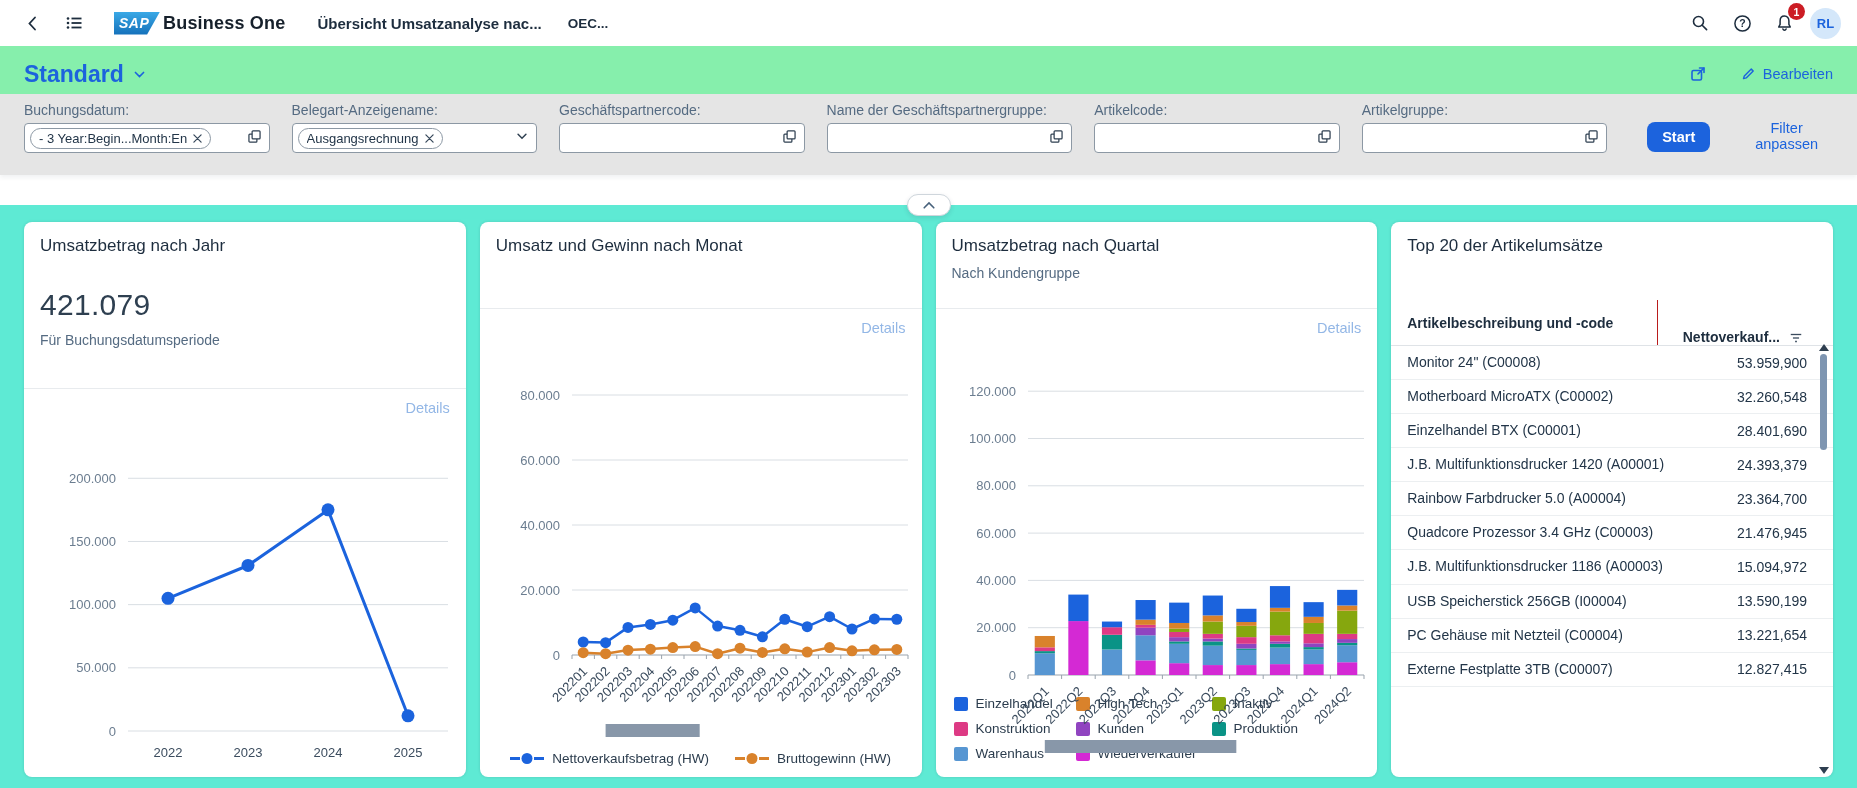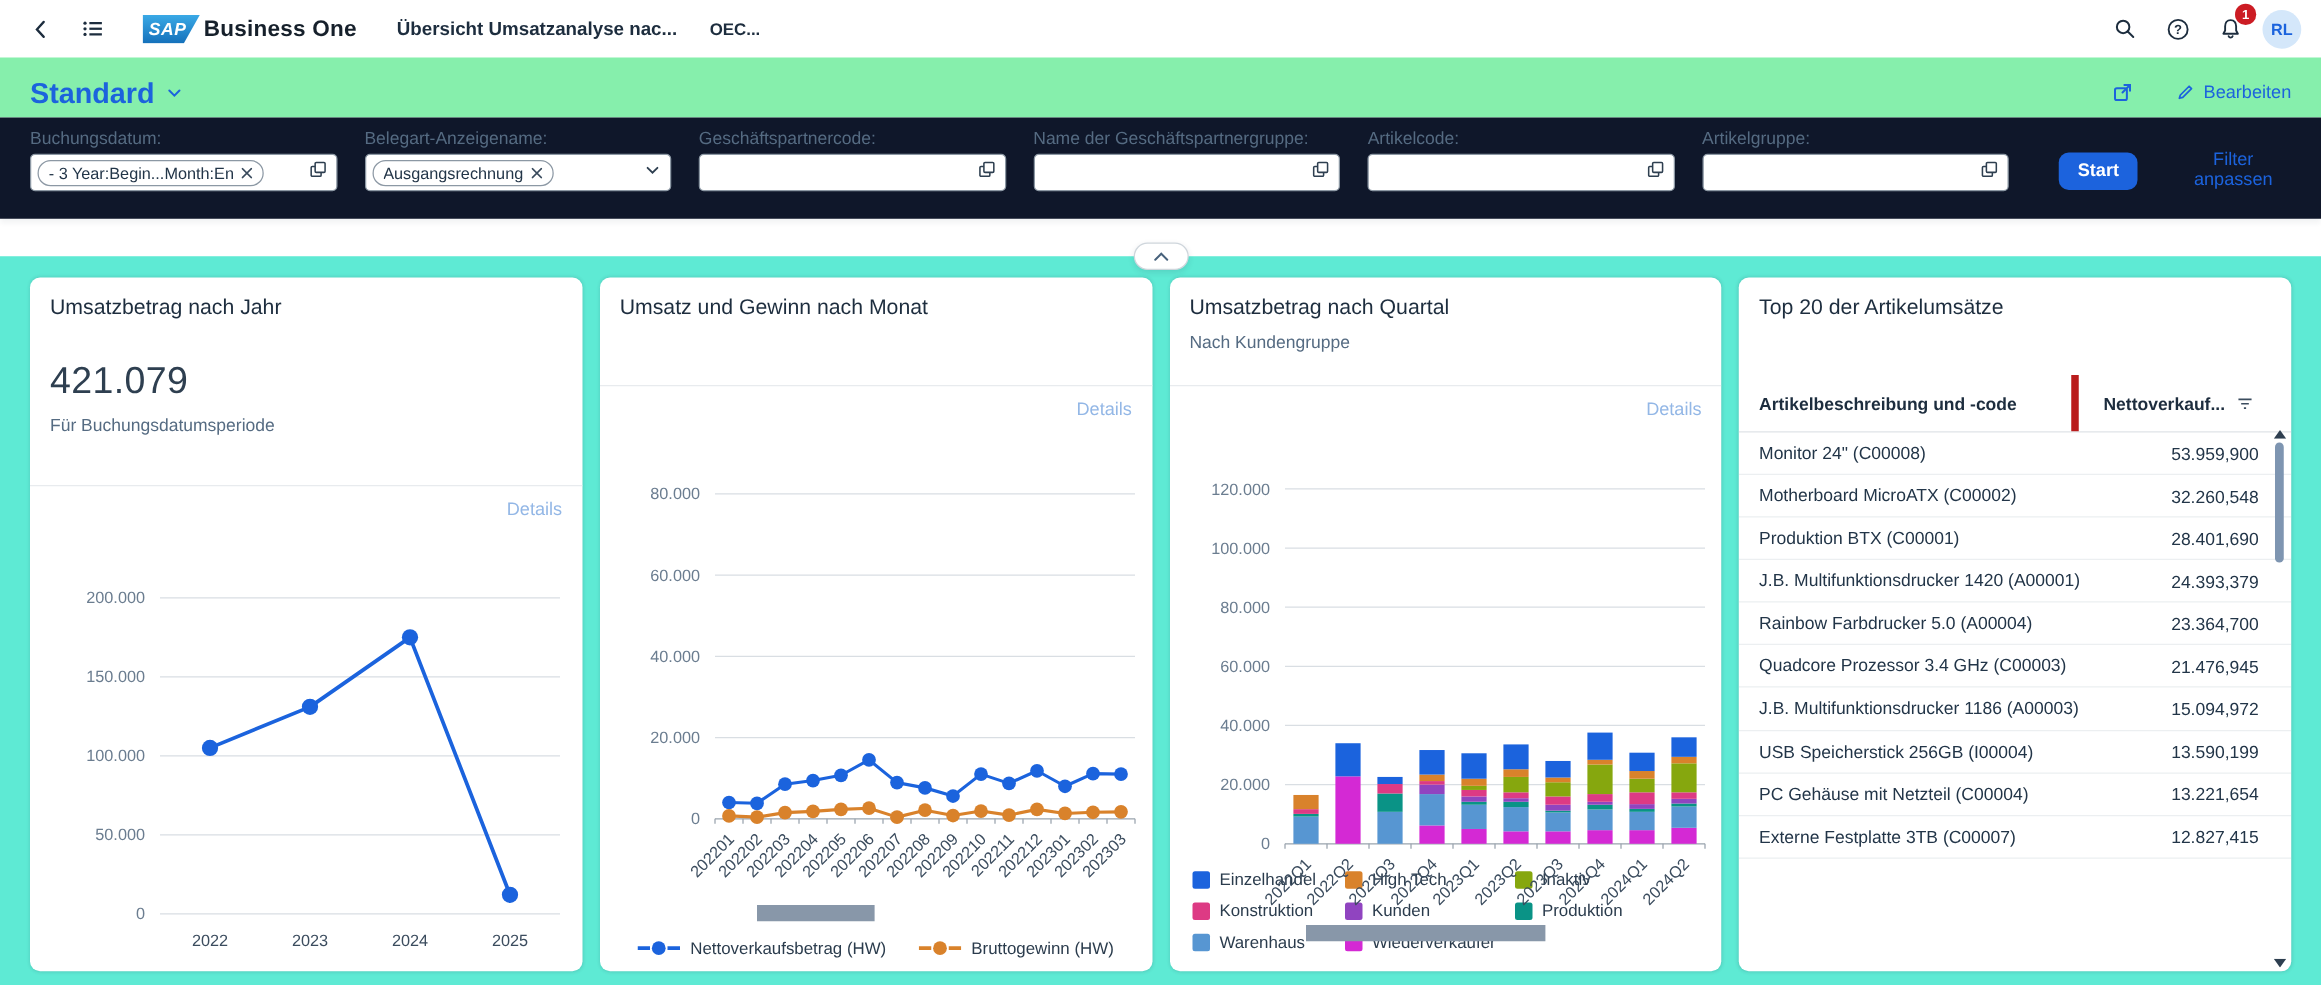--- a/index.html
+++ b/index.html
@@ -30,21 +30,21 @@
 
   
   .variant-row { display:flex; align-items:center; padding:12px 24px 4px 24px; background:#86efac; }
   .variant { display:flex; align-items:center; gap:9px; cursor:pointer; }
   .variant-name { font-size:23px; font-weight:700; color:#1c63dd; }
   .variant-actions { margin-left:auto; display:flex; align-items:center; gap:26px; }
   .link-btn { display:flex; align-items:center; gap:7px; background:none; border:none; cursor:pointer;
     color:#1c63dd; font-size:14.5px; font-family:inherit; }
 
   
-  .filter-bar { display:flex; align-items:flex-end; gap:22px; padding:8px 24px 22px 24px; background:#0f172a;
+  .filter-bar { display:flex; align-items:flex-end; gap:22px; padding:8px 24px 22px 24px; background:#e5e5e5;
     box-shadow:0 3px 4px rgba(30,45,62,.06); position:relative; }
   .f-field { width:254px; }
   .f-label { font-size:14px; color:#556b82; margin-bottom:5px; }
   .f-box { height:30px; border:1px solid #8c98a4; border-radius:4px; background:#fff; display:flex;
     align-items:center; padding:0 7px 0 5px; gap:4px; cursor:text; }
   .f-grow { flex:1; display:flex; align-items:center; min-width:0; }
   .token { display:inline-flex; align-items:center; gap:6px; max-width:100%; border:1px solid #8c98a4;
     border-radius:12px; padding:2px 8px; font-size:13px; color:#223548; white-space:nowrap; overflow:hidden; }
   .token .tok-x { cursor:pointer; display:flex; }
   .f-actions { display:flex; align-items:flex-end; gap:30px; padding-bottom:1px; margin-left:18px; }
@@ -79,22 +79,22 @@
   .legend-line { height:38px; flex:0 0 auto; display:flex; align-items:center; justify-content:center; gap:26px;
     font-size:13.5px; color:#2b3c4d; }
   .lg-item { display:flex; align-items:center; gap:8px; }
   .legend-grid { flex:0 0 auto; display:grid; grid-template-columns:122px 136px auto; row-gap:10px;
     padding:6px 16px 16px 18px; font-size:13.5px; color:#2b3c4d; }
   .sw { width:14px; height:14px; border-radius:2px; display:inline-block; flex:0 0 auto; }
 
   
   .t4-header { display:flex; height:46px; flex:0 0 auto; border-bottom:1px solid #dfe3e7; }
   .t4-h1 { flex:1; display:flex; align-items:center; padding-left:16px; font-size:14px; font-weight:700; color:#1d2d3e; }
-  .t4-h2 { width:176px; display:flex; align-items:center; justify-content:flex-end; gap:9px; padding-right:30px;
-    font-size:14px; font-weight:700; color:#1d2d3e; border-left:6px solid #b91c1c; cursor:pointer; }
+  .t4-h2 { width:176px; display:flex; align-items:flex-end; justify-content:flex-end; gap:9px; padding-right:30px;
+    font-size:14px; font-weight:700; color:#1d2d3e; border-left:1px solid #b91c1c; cursor:pointer; }
   .t4-body { flex:1; overflow:hidden; }
   .t4-row { display:flex; border-bottom:1px solid #eceff1; cursor:pointer; }
   .t4-name { flex:1; padding:8px 8px 8px 16px; font-size:14px; line-height:1.22; color:#223548; }
   .t4-val { width:160px; display:flex; align-items:center; justify-content:flex-end; padding-right:26px;
     font-size:14px; color:#223548; }
   .vscroll { position:absolute; top:122px; bottom:3px; right:2px; width:15px; display:flex; flex-direction:column;
     align-items:center; }
   .vthumb { width:7px; height:96px; border-radius:4px; background:#7e95b1; margin-top:3px; cursor:grab; }
   .vspacer { flex:1; }
   .tri { display:block; cursor:pointer; }
@@ -576,21 +576,21 @@
       <div class="t4-body" id="t4-body">
           <div class="t4-row">
             <div class="t4-name">Monitor 24" (C00008)</div>
             <div class="t4-val">53.959,900</div>
           </div>
           <div class="t4-row">
             <div class="t4-name">Motherboard MicroATX (C00002)</div>
             <div class="t4-val">32.260,548</div>
           </div>
           <div class="t4-row">
-            <div class="t4-name">Produktion BTX (C00001)</div>
+            <div class="t4-name">Einzelhandel BTX (C00001)</div>
             <div class="t4-val">28.401,690</div>
           </div>
           <div class="t4-row">
             <div class="t4-name">J.B. Multifunktionsdrucker 1420 (A00001)</div>
             <div class="t4-val">24.393,379</div>
           </div>
           <div class="t4-row">
             <div class="t4-name">Rainbow Farbdrucker 5.0 (A00004)</div>
             <div class="t4-val">23.364,700</div>
           </div>

